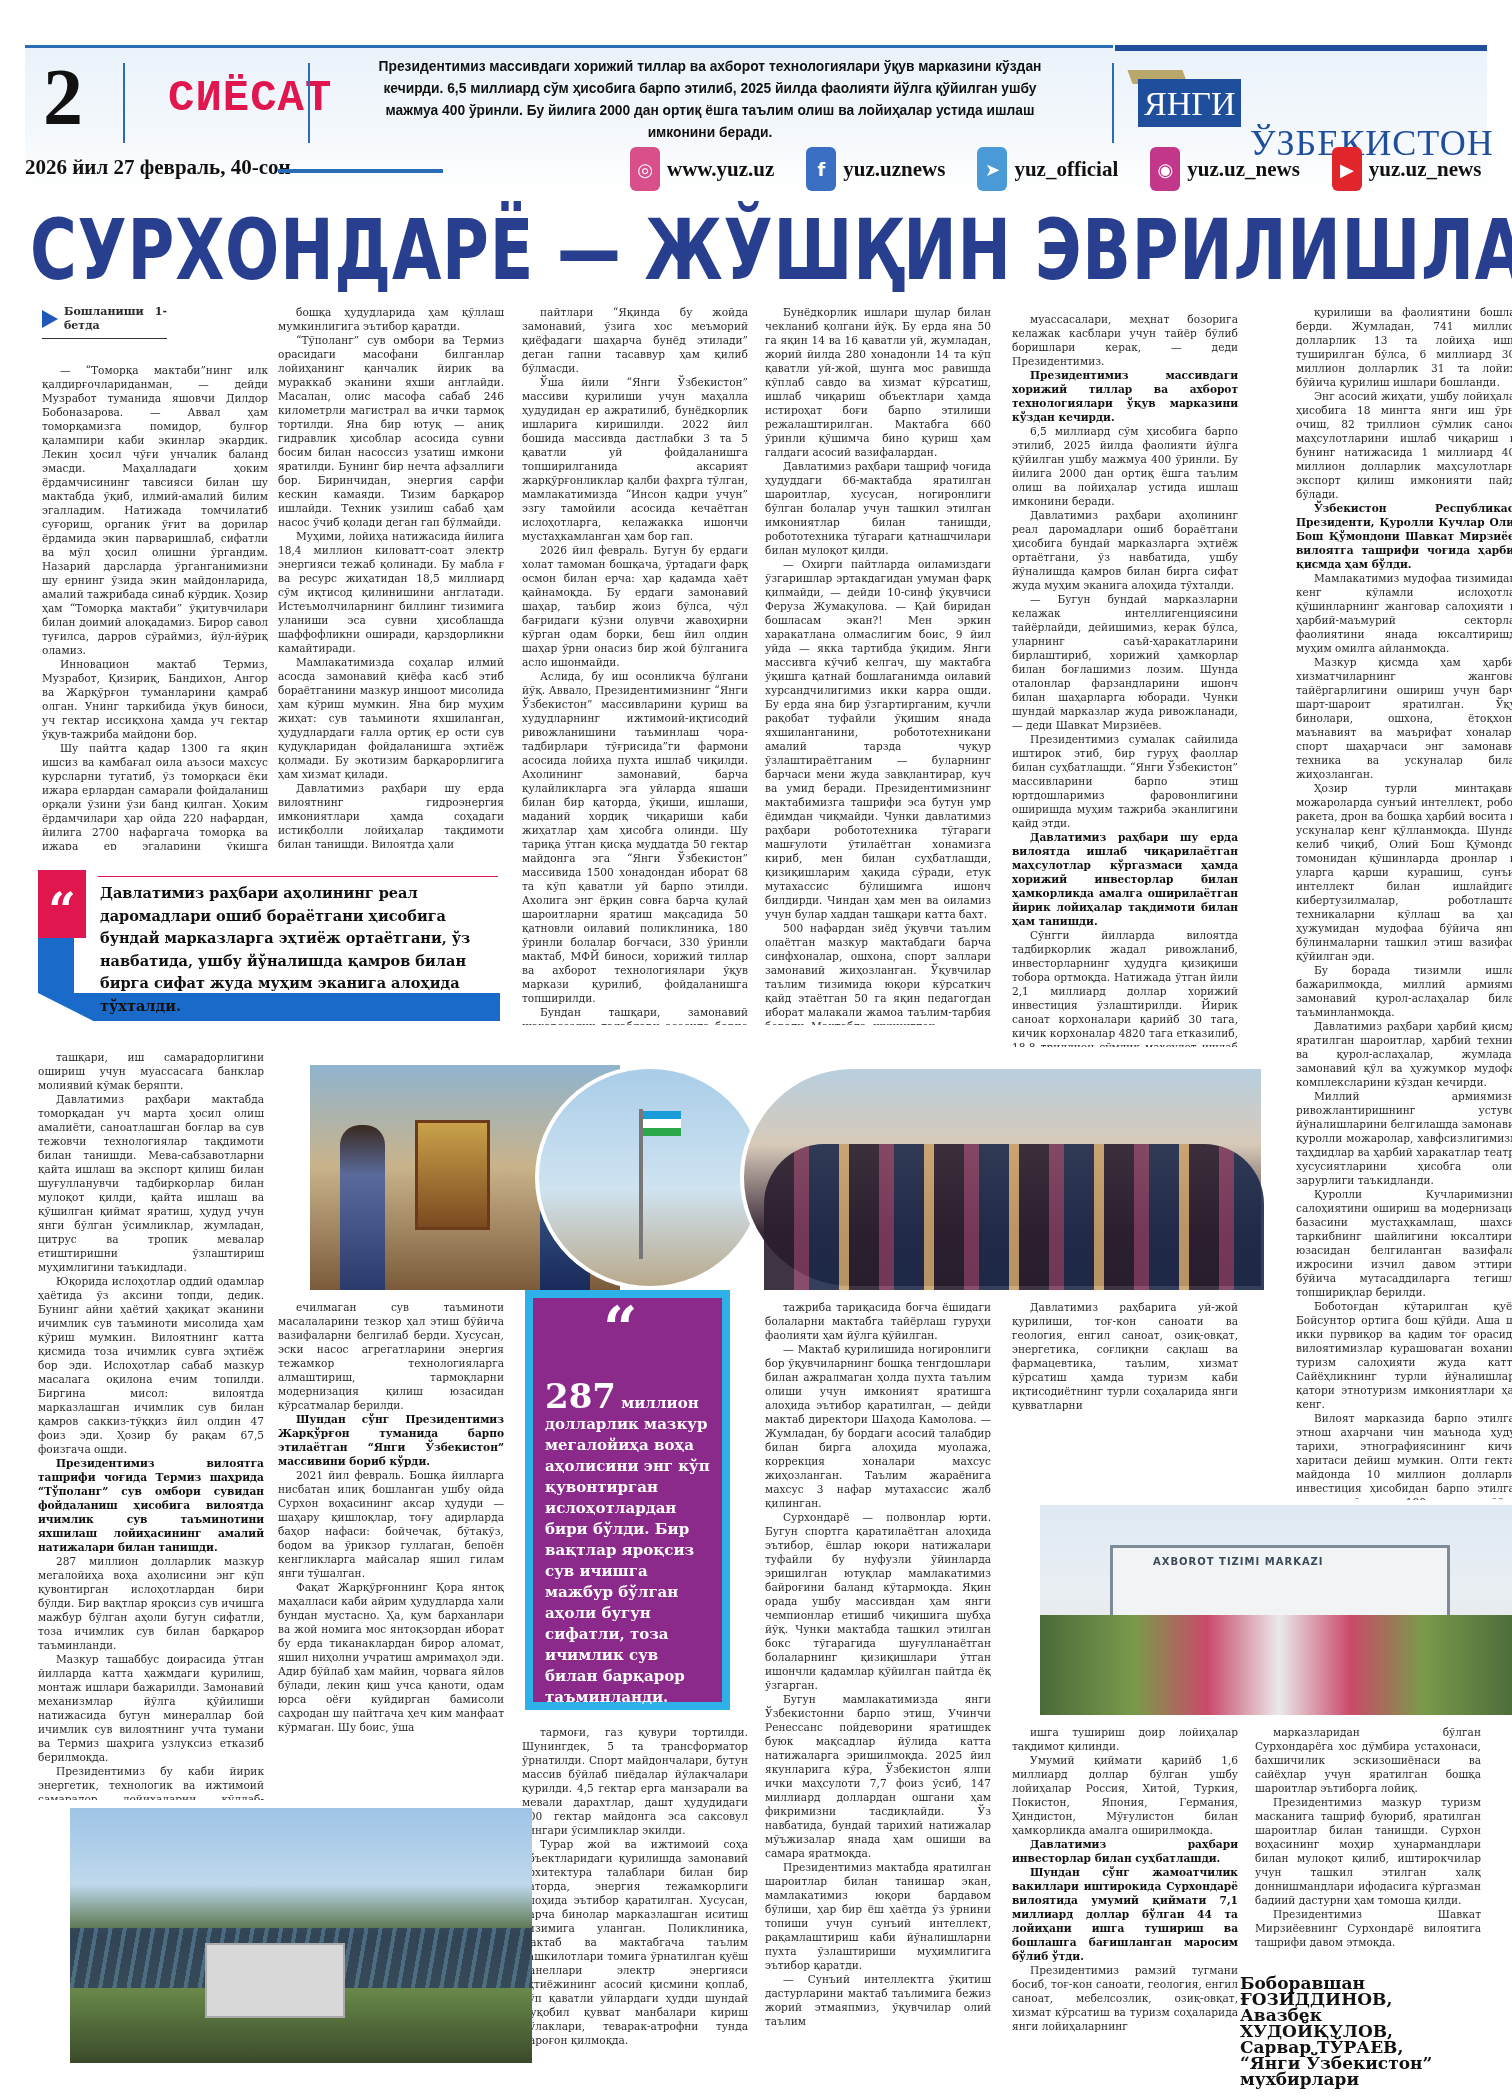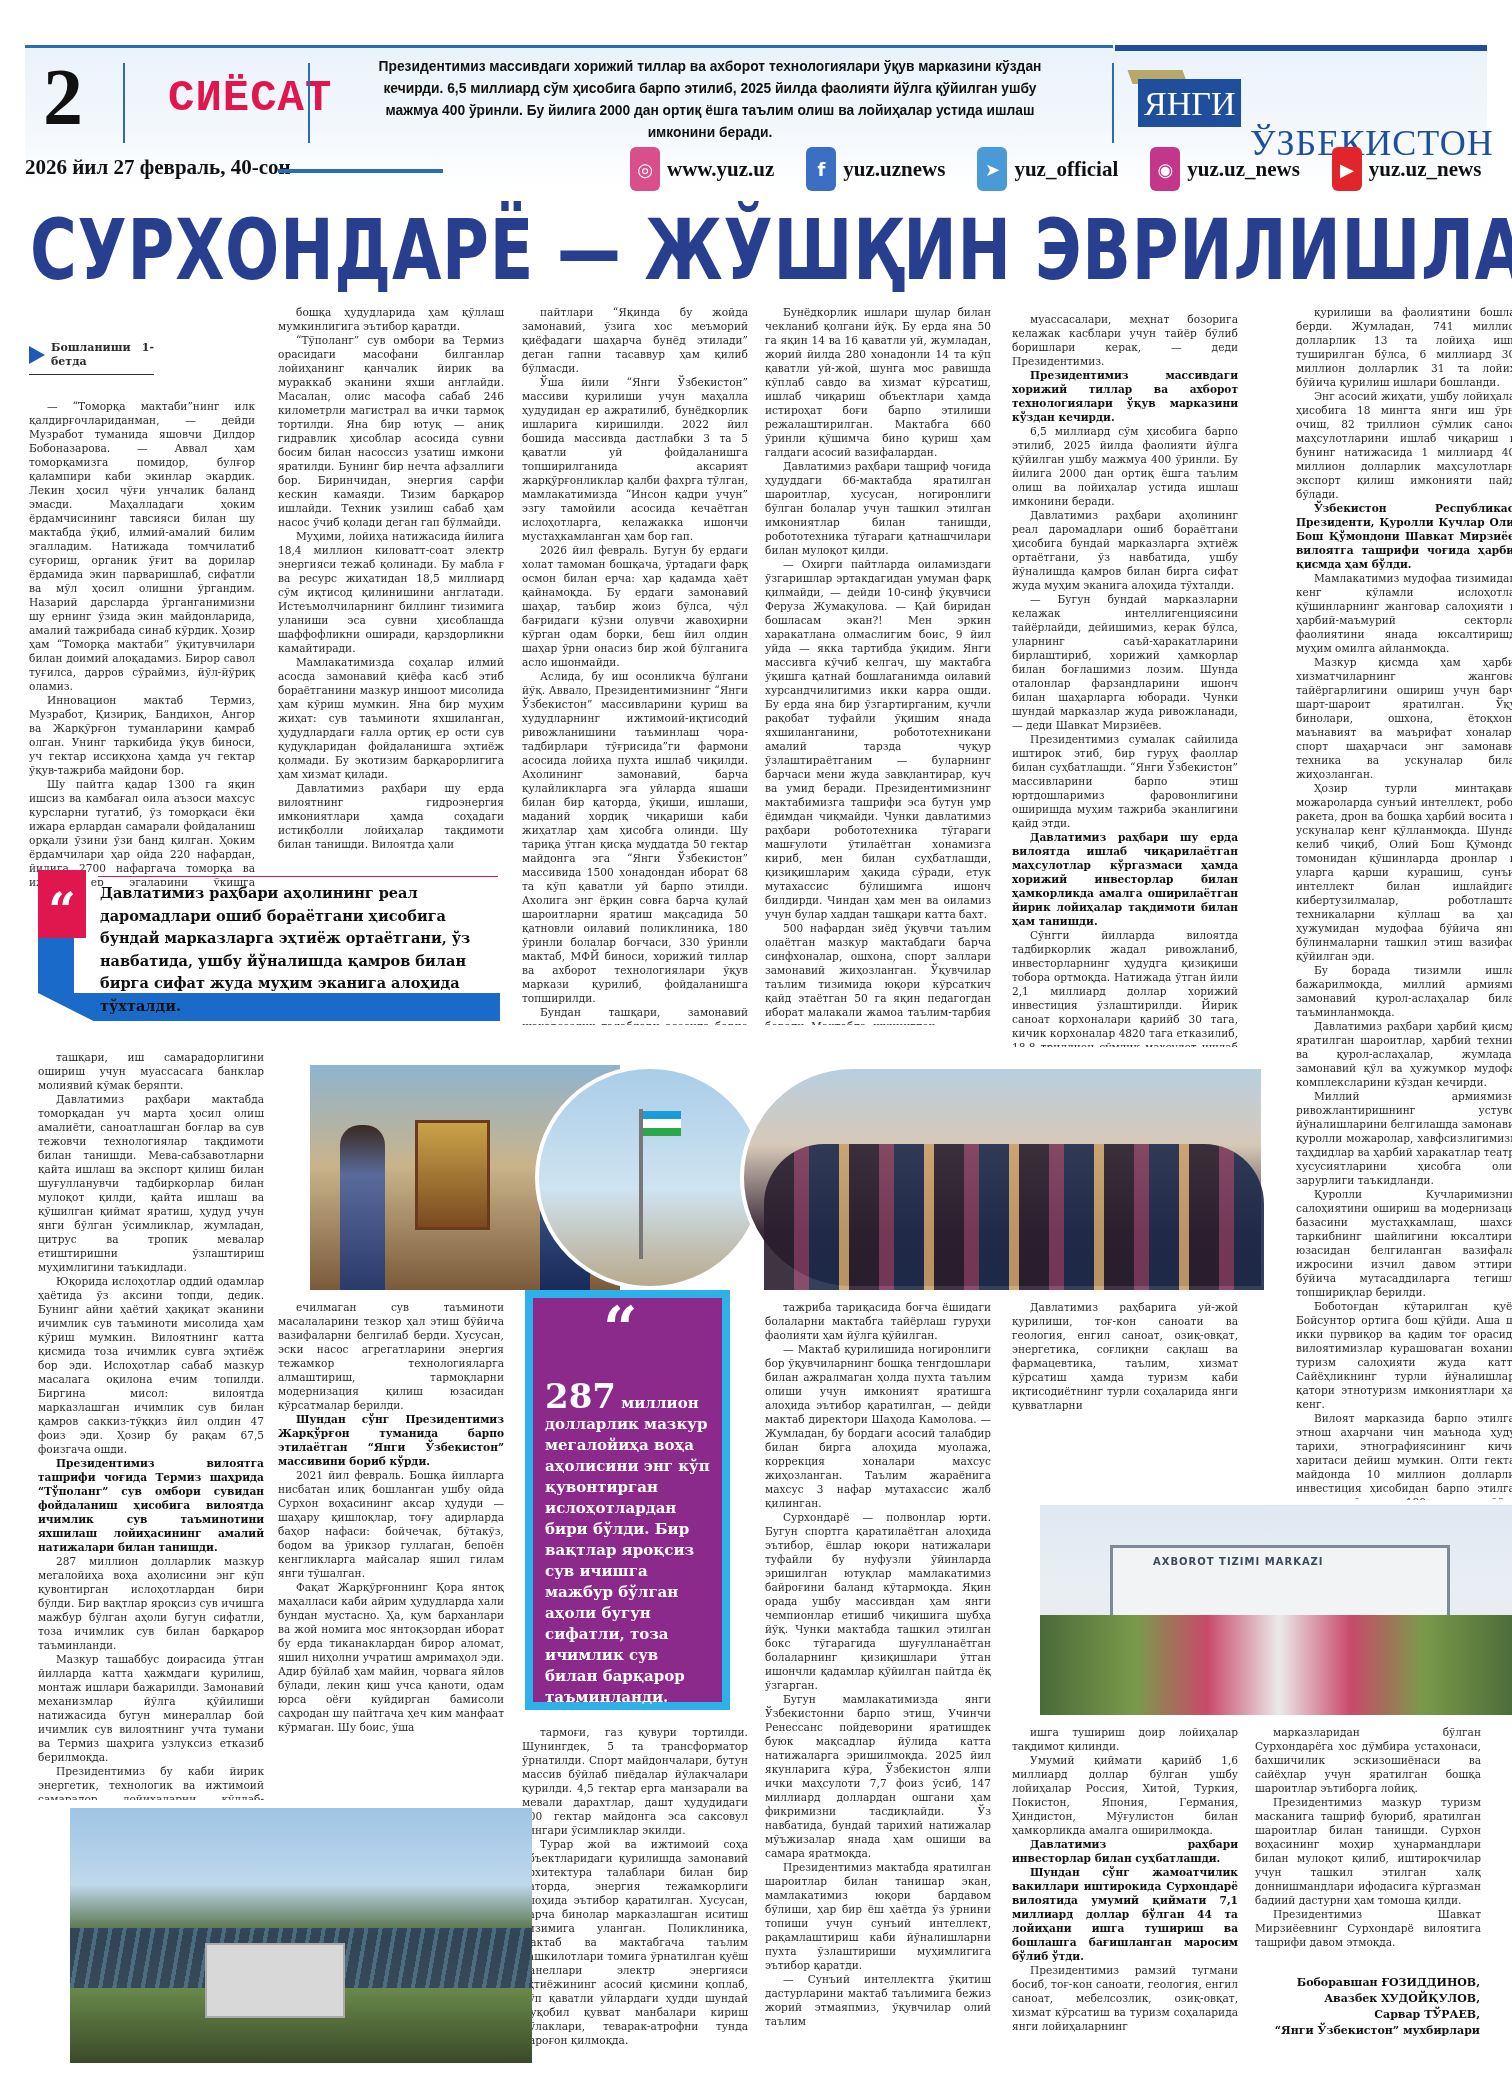--- a/index.html
+++ b/index.html
@@ -71,21 +71,21 @@
   .photo-right .bld .sign { position: absolute; left: 40px; top: 8px; font-family: "DejaVu Sans", sans-serif; font-size: 10px; font-weight: bold; color: #3a4a5a; letter-spacing: 1px; }
   .photo-right .trees { position: absolute; left: 0; top: 110px; width: 478px; height: 100px; background: linear-gradient(90deg,#4a6a3a 0%,#7a9a4a 20%,#c94a6a 35%,#eaeaea 50%,#c94a6a 65%,#7a9a4a 80%,#4a6a3a 100%); }
 
   
   .pq2 { position: absolute; left: 525px; top: 1290px; width: 205px; height: 420px; background: #2eb0e8; }
   .pq2 .inner { position: absolute; left: 8px; top: 8px; right: 8px; bottom: 8px; background: #8c2a8c; }
   .pq2 .quote-mark { position: absolute; left: 70px; top: 0px; font-family: "DejaVu Serif", serif; font-weight: bold; font-size: 60px; color: #fff; line-height: 60px; }
   .pq2 .text { position: absolute; left: 12px; top: 80px; right: 8px; font-family: "DejaVu Serif", serif; font-weight: bold; font-size: 15px; line-height: 21px; color: #fff; }
   .pq2 .big { font-size: 34px; line-height: 36px; font-weight: bold; }
 
-  .byline { position: absolute; left: 1240px; top: 1975px; width: 240px; text-align: right; font-family: "DejaVu Serif", serif; font-weight: bold; font-size: 11px; line-height: 16px; color: #111; }
+  .byline { position: absolute; left: 1240px; top: 1975px; width: 240px; text-align: left; font-family: "DejaVu Serif", serif; font-weight: bold; font-size: 17px; line-height: 16px; color: #111; }
 </style>
 </head>
 <body>
 
 <div class="masthead">
   <div class="topline-left"></div>
   <div class="topline-right"></div>
   <div class="page-num">2</div>
   <div class="vsep" style="left:98px;top:18px;height:80px;"></div>
   <div class="section-name">СИЁСАТ</div>
@@ -118,21 +118,21 @@
       </div>
       <div class="social">
         <span class="ico" style="background: rgb(224, 38, 43);">▶</span>
         <span class="handle">yuz.uz_news</span>
       </div>
     </div>
 </div>
 
 <div class="headline">СУРХОНДАРЁ — ЖЎШҚИН ЭВРИЛИШЛАР ОҒУШИДА</div>
 
-<div class="col" style="left:29px;top:305px;width:226px;height:545px;margin-top:36px;">
+<div class="col" style="left:42px;top:305px;width:226px;height:545px;">
   <div class="cont-marker">
     <span class="tri"></span>
     <span>Бошланиши 1-бетда</span>
   </div>
   <div>
       <p>— “Томорқа мактаби”нинг илк қалдирғочлариданман, — дейди Музработ туманида яшовчи Дилдор Бобоназарова. — Аввал ҳам томорқамизга помидор, булғор қалампири каби экинлар экардик. Лекин ҳосил чўғи унчалик баланд эмасди. Маҳалладаги ҳоким ёрдамчисининг тавсияси билан шу мактабда ўқиб, илмий-амалий билим эгалладим. Натижада томчилатиб суғориш, органик ўғит ва дорилар ёрдамида экин парваришлаб, сифатли ва мўл ҳосил олишни ўргандим. Назарий дарсларда ўрганганимизни шу ернинг ўзида экин майдонларида, амалий тажрибада синаб кўрдик. Ҳозир ҳам “Томорқа мактаби” ўқитувчилари билан доимий алоқадамиз. Бирор савол туғилса, дарров сўраймиз, йўл-йўриқ оламиз.</p>
       <p>Инновацион мактаб Термиз, Музработ, Қизириқ, Бандихон, Ангор ва Жарқўрғон туманларини қамраб олган. Унинг таркибида ўқув биноси, уч гектар иссиқхона ҳамда уч гектар ўқув-тажриба майдони бор.</p>
       <p>Шу пайтга қадар 1300 га яқин ишсиз ва камбағал оила аъзоси махсус курсларни тугатиб, ўз томорқаси ёки ижара ерлардан самарали фойдаланиш орқали ўзини ўзи банд қилган. Ҳоким ёрдамчилари ҳар ойда 220 нафардан, йилига 2700 нафаргача томорқа ва ижара ер эгаларини ўқишга йўналтирмоқда. Йўлланма ёки ваучер тизими орқали тингловчиларнинг ўқиш харажати қоплаб берилади. Бундан</p>
     </div>
 </div>

